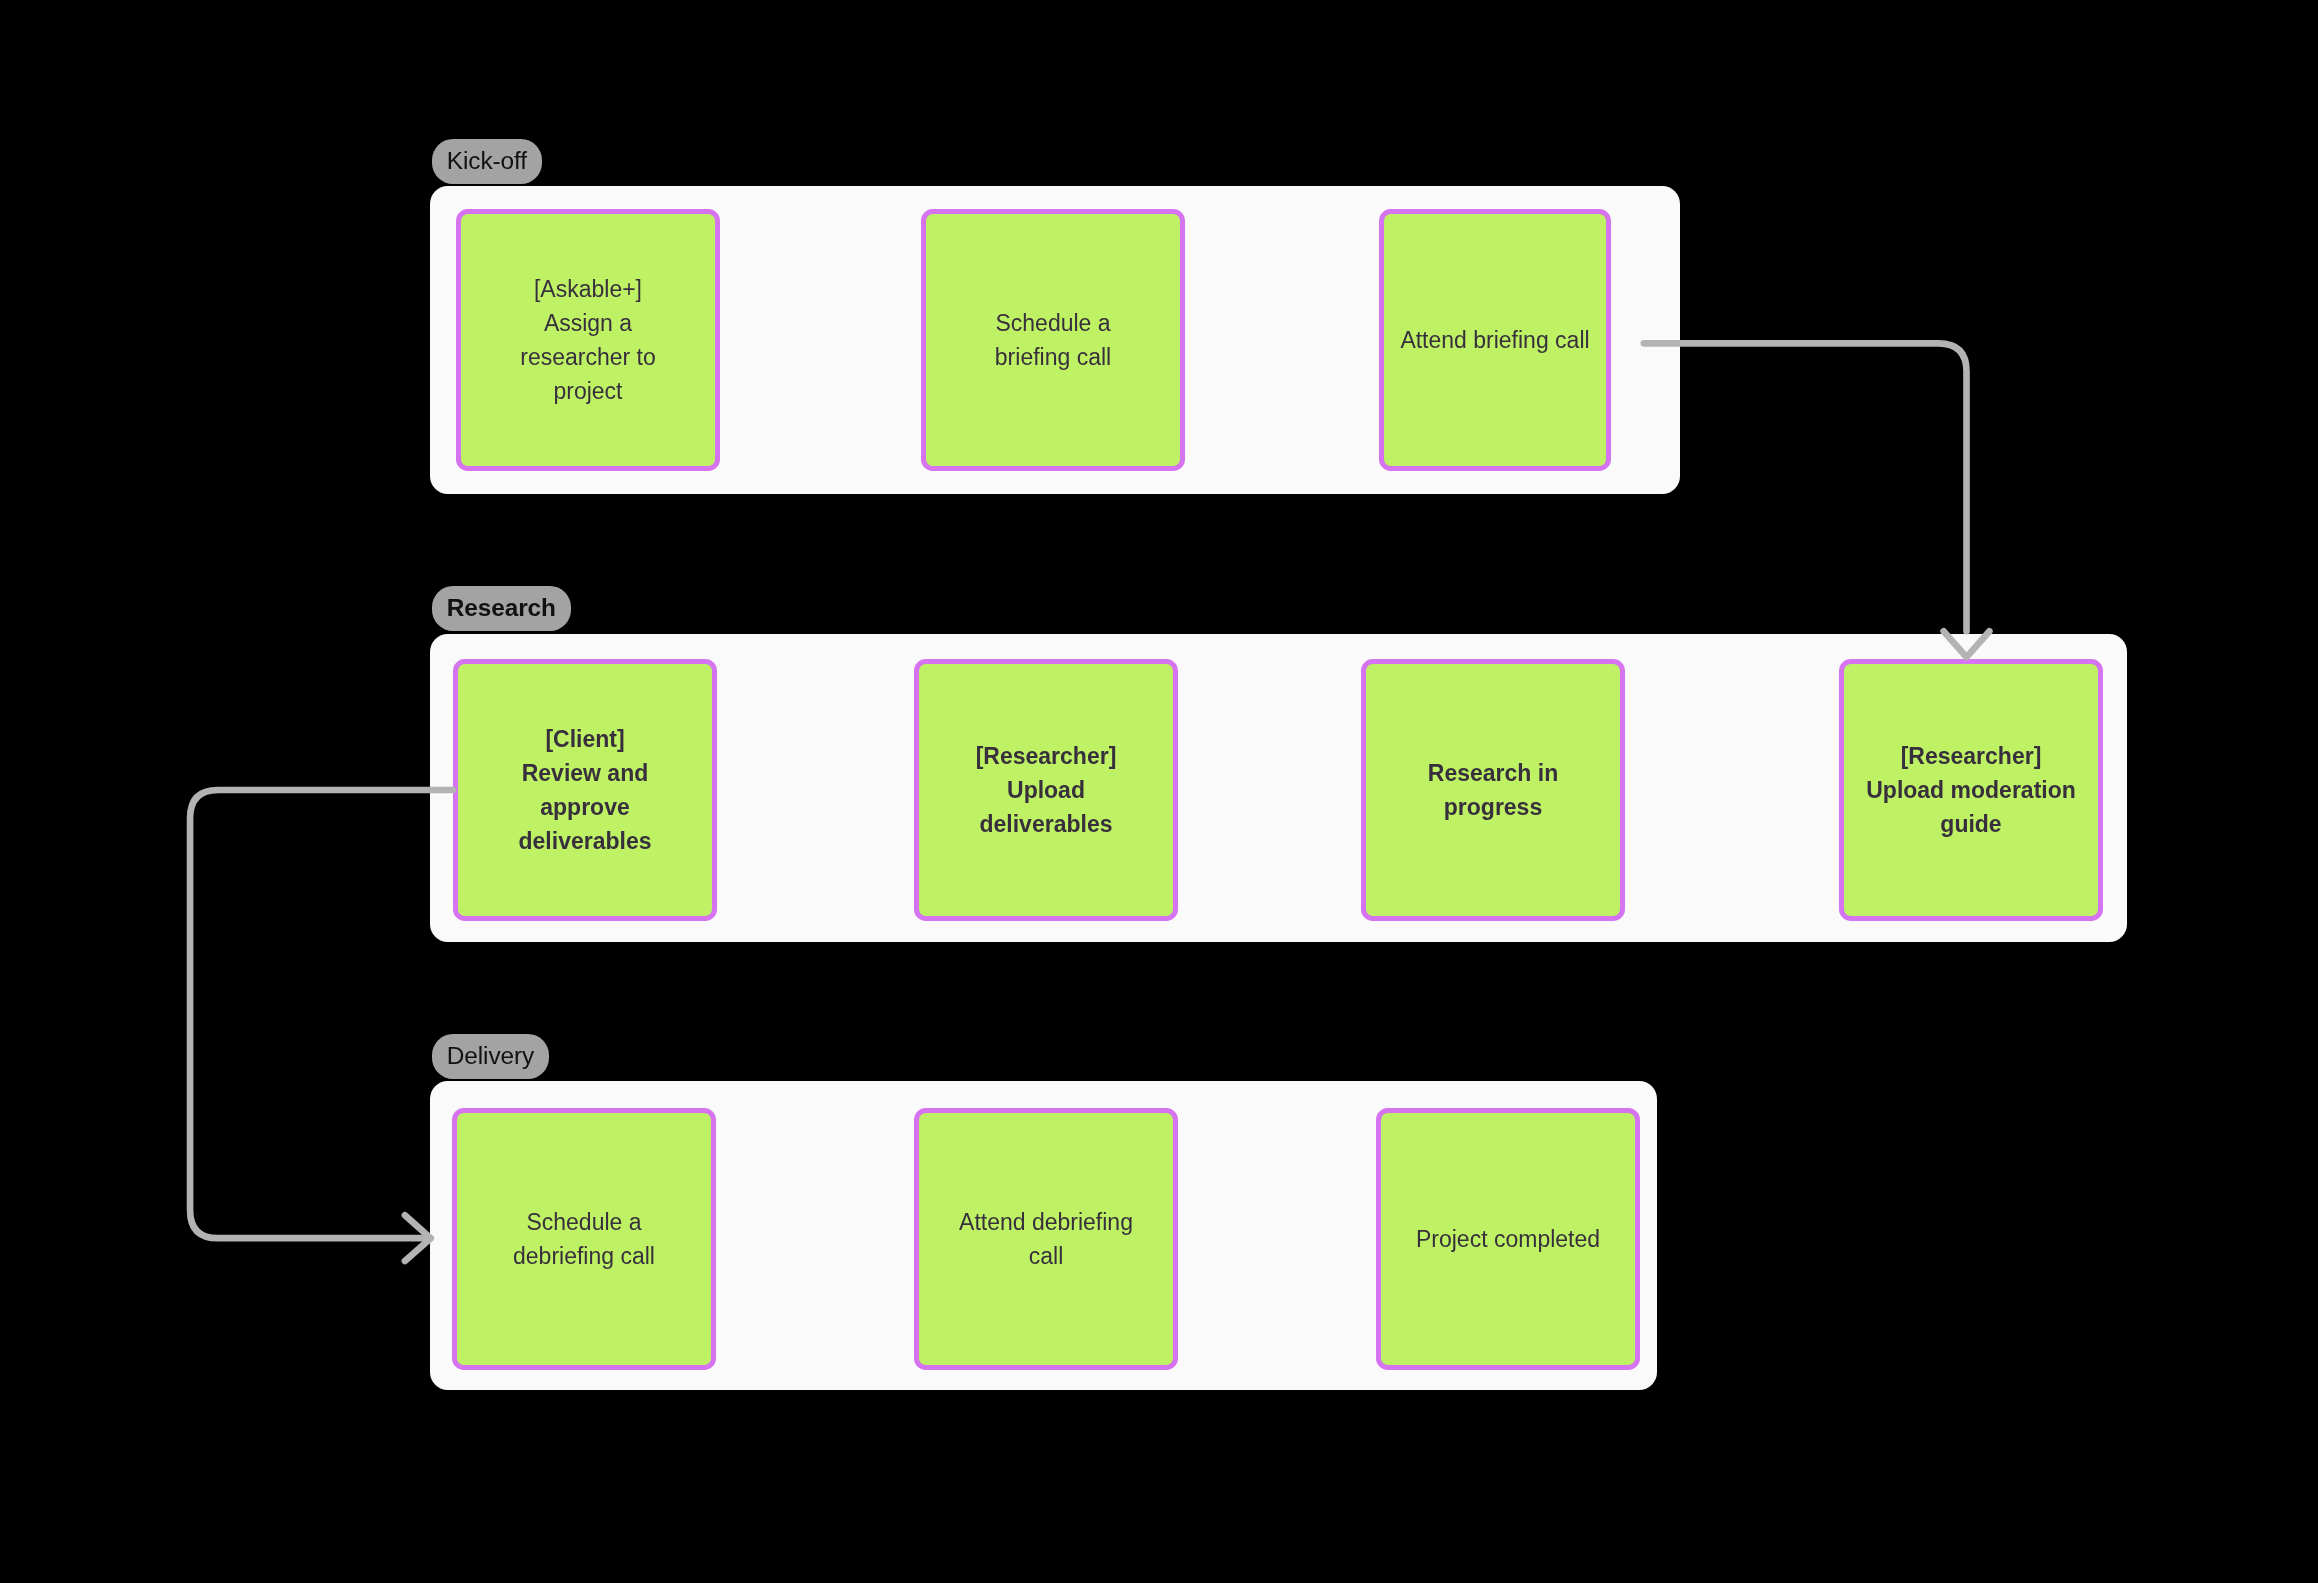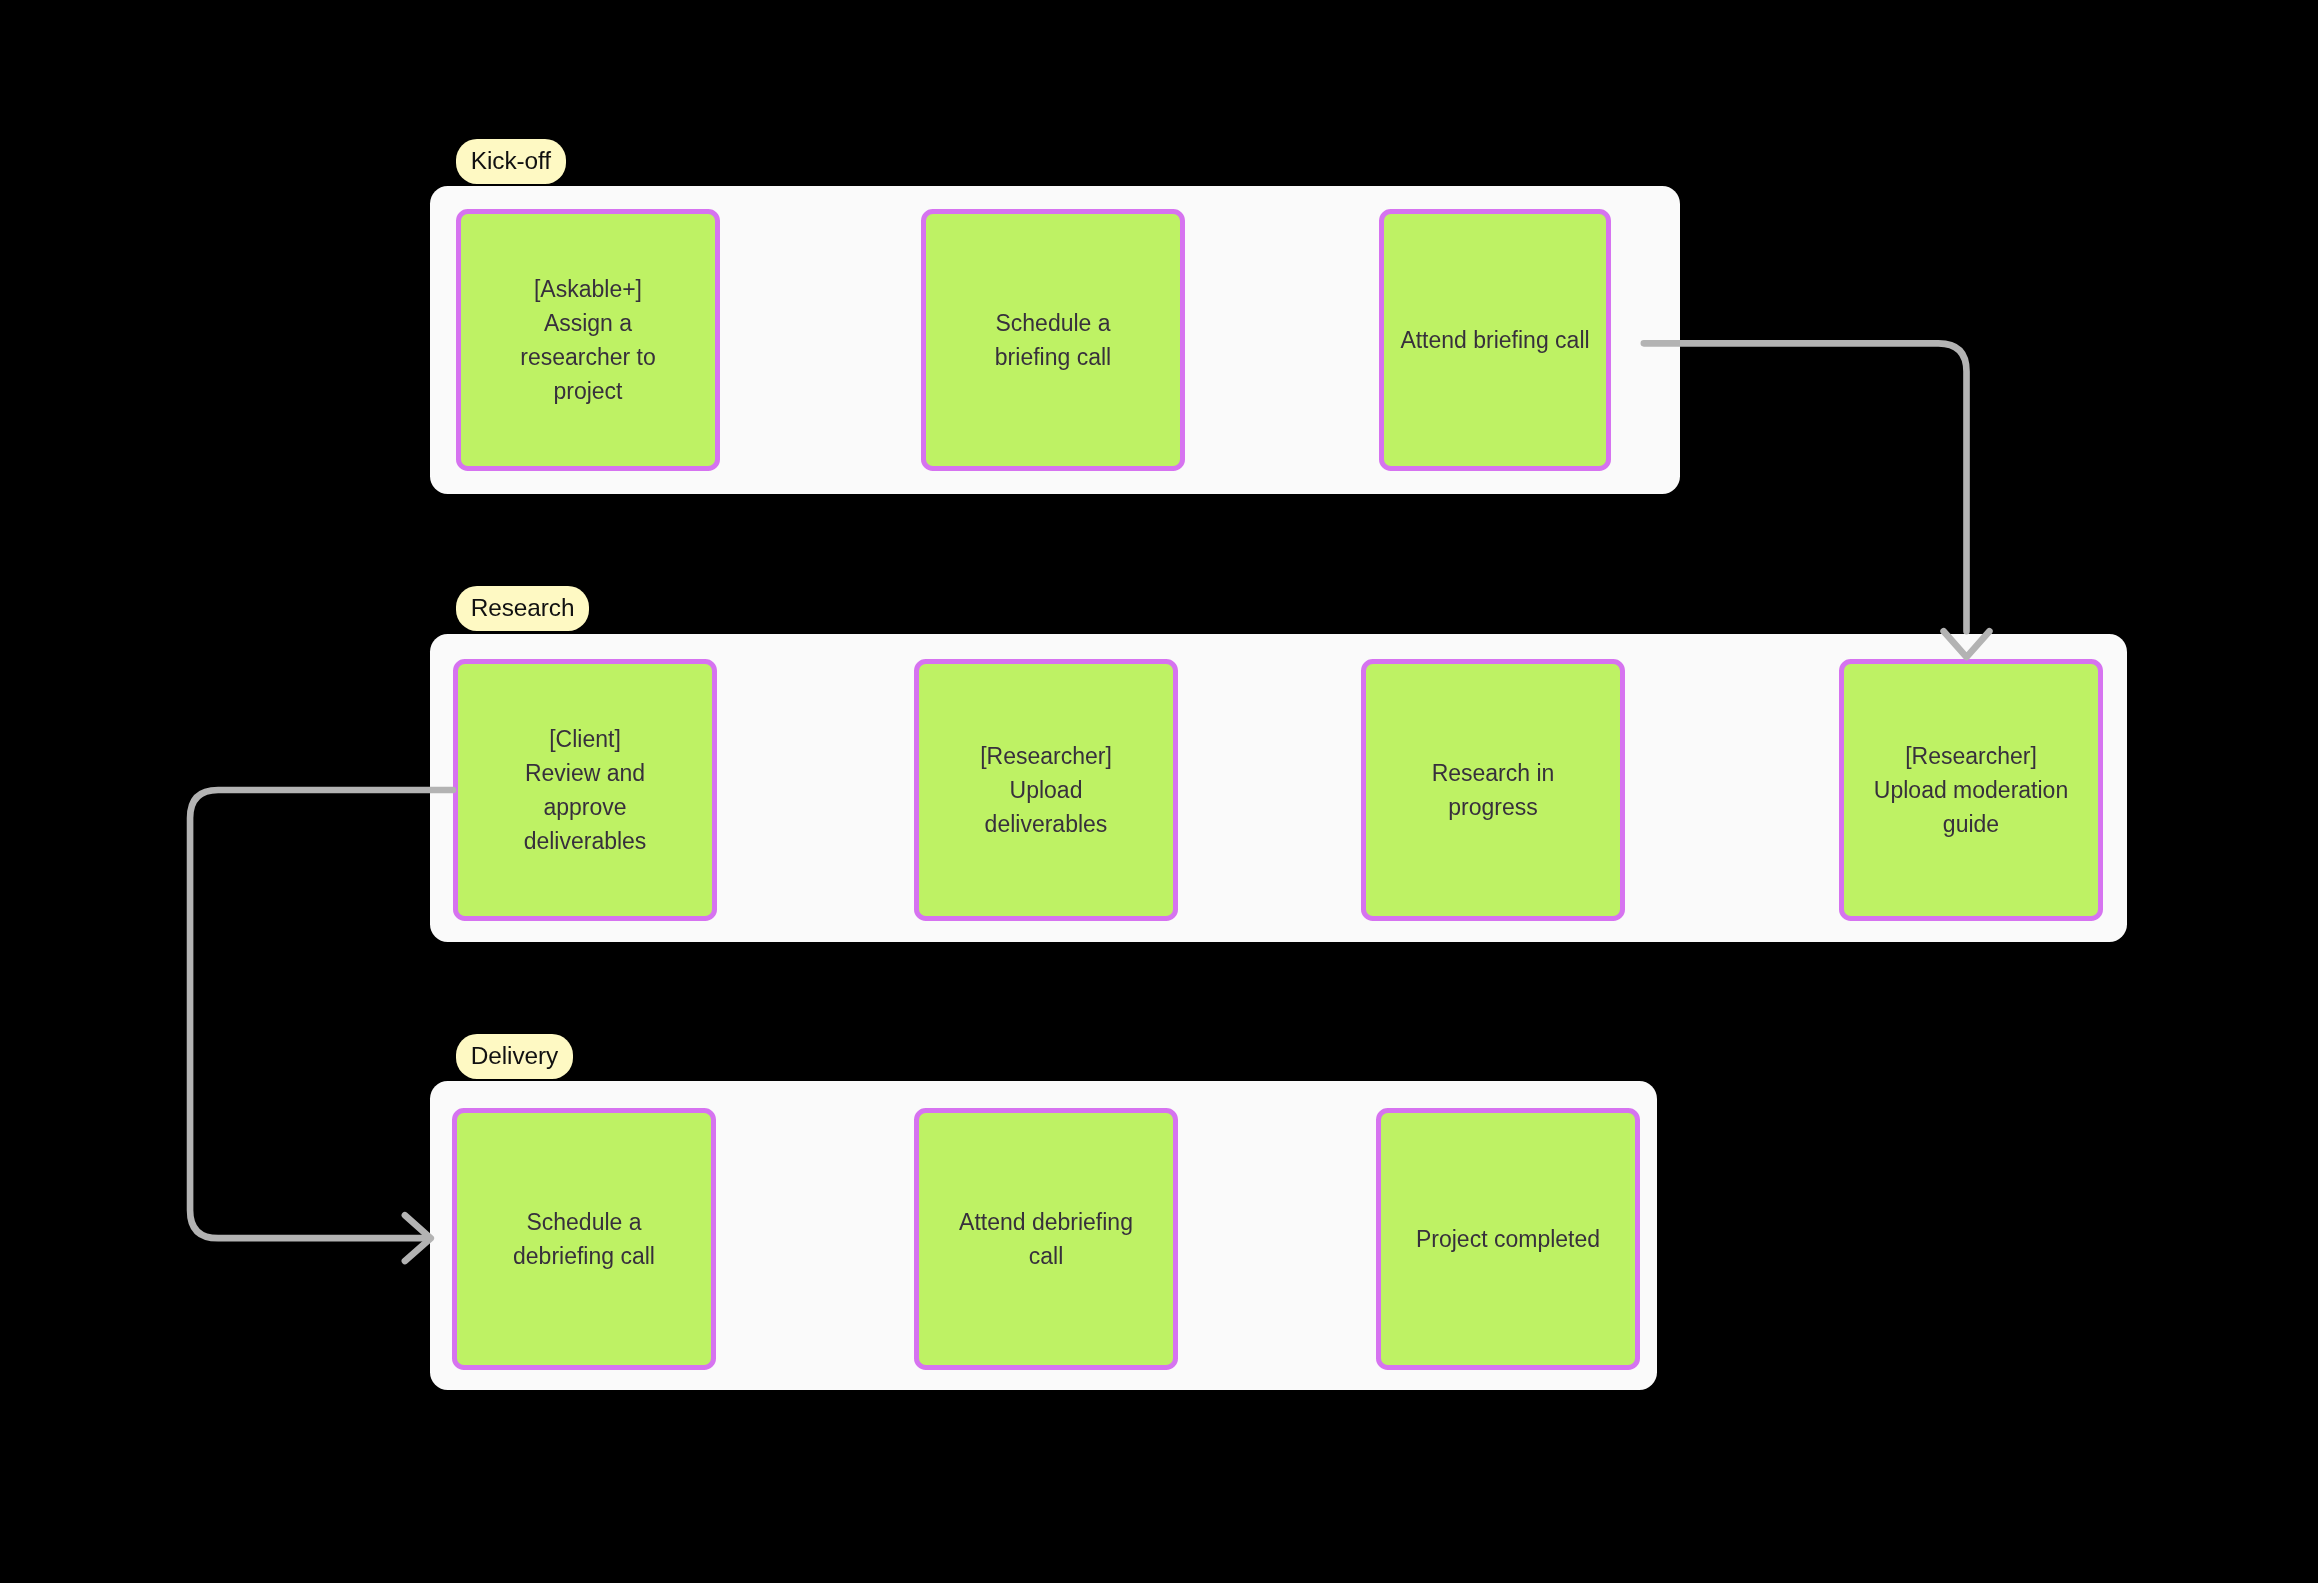--- a/index.html
+++ b/index.html
@@ -31,29 +31,28 @@
   .edge-layer.over  { z-index: 5; }
 
   
   .lane {
     position: absolute;
     z-index: 2;
   }
 
   .lane-badge {
     position: absolute;
-    background: #fef9c3;
+    background: #a3a3a3;
     color: #111111;
     border-radius: 21px;
     font-size: 24.4px;
     line-height: 1;
     padding: 9.6px 14.8px 11px 14.8px;
     white-space: nowrap;
     letter-spacing: -0.1px;
-    margin-left: 24px;
   }
 
   .lane-body {
     position: absolute;
     background: #fafafa;
     border-radius: 17.7px;
   }
 
   
   .node {
@@ -116,21 +115,21 @@
 
     <div class="node" style="left:921px; top:209px; width:264px; height:262px;">
       <span>Schedule a<br>briefing call</span>
     </div>
 
     <div class="node" style="left:1379px; top:209px; width:232px; height:262px;">
       <span>Attend briefing call</span>
     </div>
   </div>
 
-  <div class="lane" style="left:0; top:0; width:2319px; height:975px;">
+  <div class="lane" style="left:0; top:0; width:2319px; height:975px;font-weight:bold;">
 
     <div class="lane-badge" style="left:432px; top:586px;">Research</div>
 
     <div class="lane-body" style="left:430px; top:634px; width:1697px; height:308px;"></div>
 
     <div class="node" style="left:453px; top:659px; width:264px; height:262px;">
       <span>[Client]<br>Review and<br>approve<br>deliverables</span>
     </div>
 
     <div class="node" style="left:914px; top:659px; width:264px; height:262px;">

